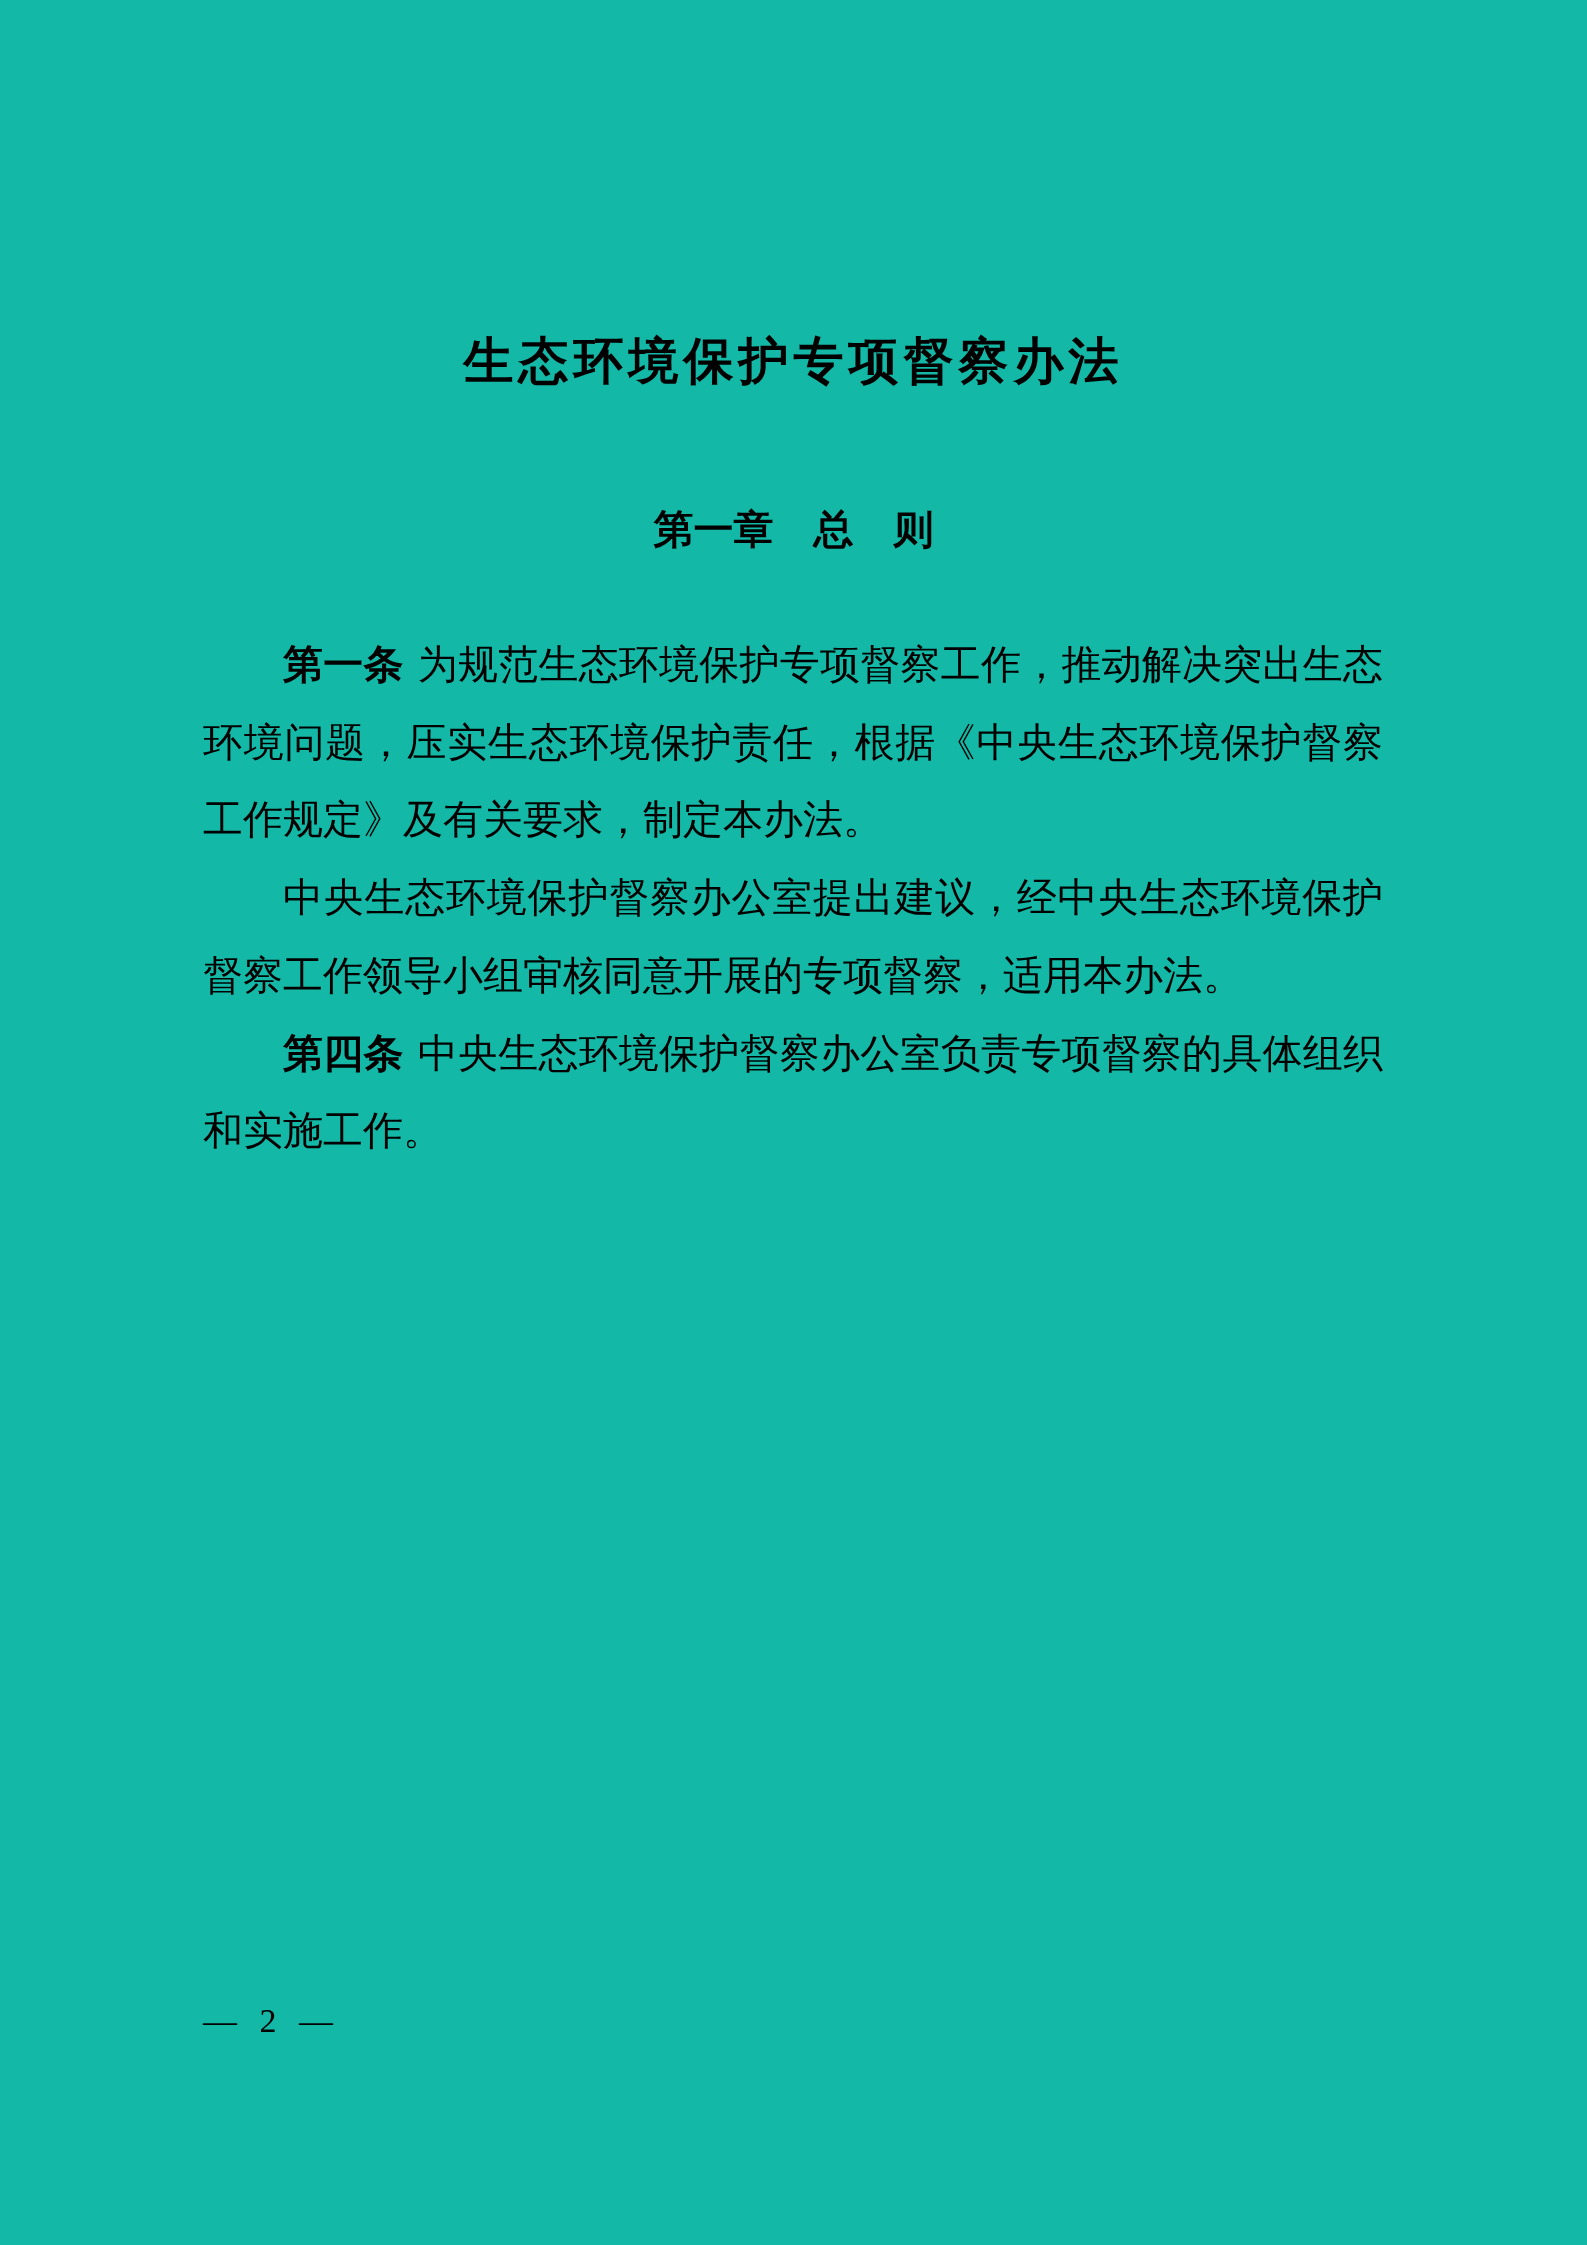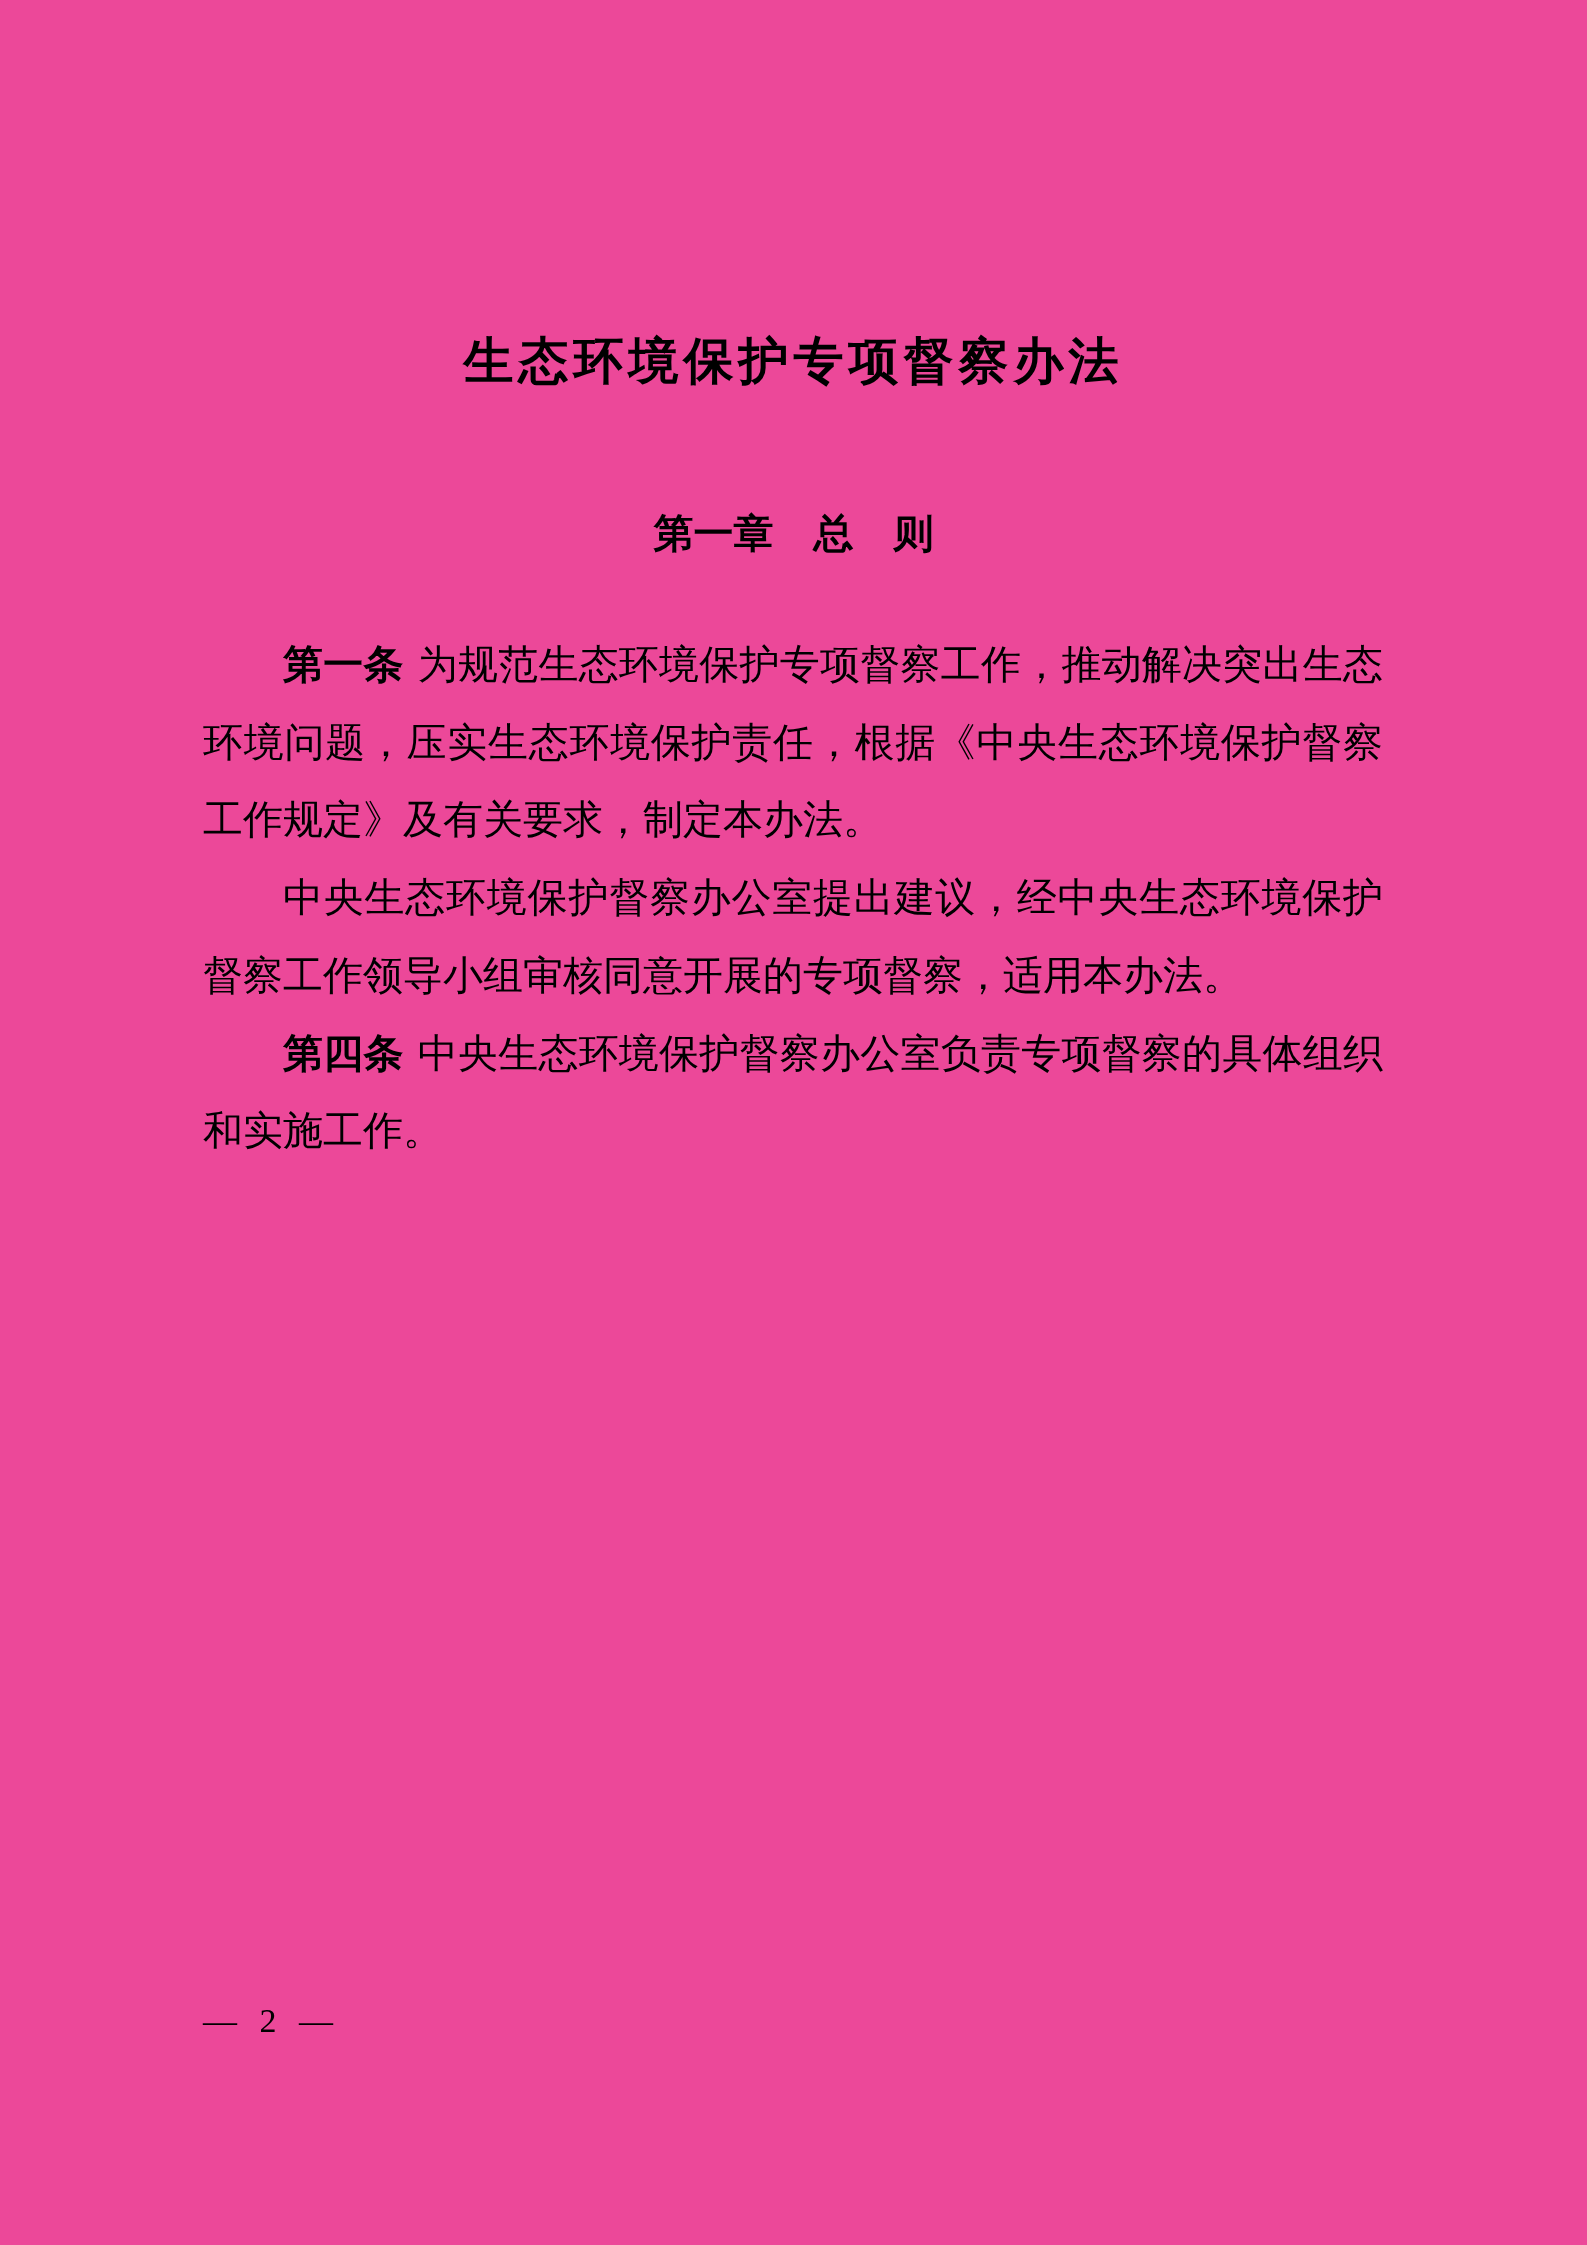--- a/index.html
+++ b/index.html
@@ -4,21 +4,21 @@
 <style>
   html, body {
     margin: 0;
     padding: 0;
     background: #ffffff;
   }
   .page {
     position: relative;
     width: 1587px;
     height: 2245px;
-    background: #ec4899;
+    background: #14b8a6;
     color: #000000;
     overflow: hidden;
     font-family: "Liberation Serif", serif;
   }
   .doc-title {
     position: absolute;
     top: 336px;
     left: 0;
     width: 100%;
     margin: 0;
@@ -30,21 +30,21 @@
     letter-spacing: 5px;
     color: #000000;
   }
   .chapter-heading {
     position: absolute;
     top: 513px;
     left: 0;
     width: 100%;
     margin: 0;
     text-align: center;
-    font-family: Liberation Sans, sans-serif;
+    font-family: Liberation Mono, monospace;
     font-weight: 700;
     font-size: 40px;
     line-height: 1;
     letter-spacing: 0;
     color: #000000;
   }
   .body-text {
     position: absolute;
     top: 626px;
     left: 203px;

